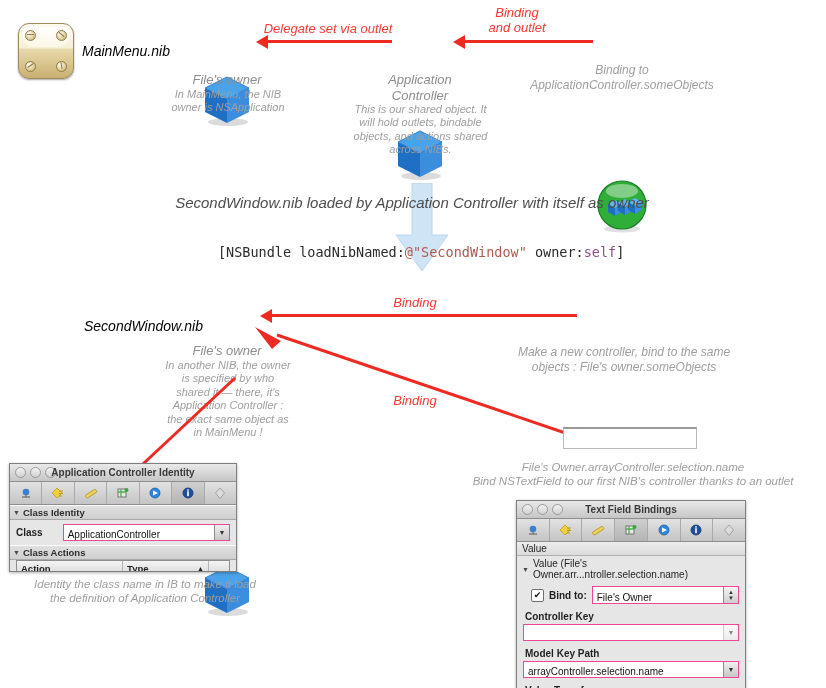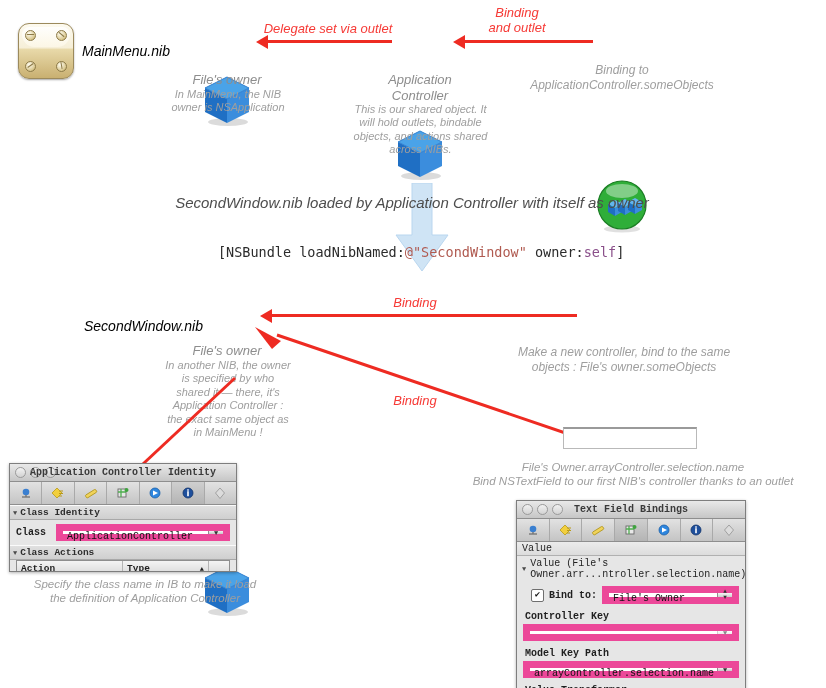--- a/index.html
+++ b/index.html
@@ -108,21 +108,21 @@
     border: 1px solid #b9b9b9;
     border-top: 2px solid #9a9a9a;
     box-sizing: border-box;
   }
 
   
   .ibpanel {
     background: #d8d8d8;
     border: 1px solid #7e7e7e;
     box-shadow: 0 1px 3px rgba(0,0,0,.3);
-    font-family: Liberation Mono, monospace;
+    font-family: Liberation Sans, sans-serif;
     overflow: hidden;
   }
   .ib-titlebar {
     height: 17px;
     background: linear-gradient(#e9e9e9, #c6c6c6);
     border-bottom: 1px solid #8e8e8e;
     display: flex; align-items: center;
     position: relative;
   }
   .ib-lights { display:flex; gap:4px; margin-left:5px; }
@@ -153,28 +153,28 @@
   .ib-body { background: #e6e6e6; }
   .ib-section {
     background: linear-gradient(#e0e0e0, #cfcfcf);
     border-top: 1px solid #fbfbfb;
     border-bottom: 1px solid #a8a8a8;
     font-size: 9.5px; color: #2d2d2d; font-weight: 600;
     padding: 1px 3px;
     display: flex; align-items: center; gap: 3px;
   }
   .tri { font-size: 7px; color: #4a4a4a; }
-  .ib-row { display: flex; align-items: center; padding: 4px 6px; gap: 10px; }
+  .ib-row { display: flex; align-items: center; padding: 4px 6px; gap: 20px; }
   .ib-lbl { font-size: 10px; color: #1f1f1f; font-weight: 600; }
   .ib-combo {
     flex: 1;
     height: 17px;
     background: #fff;
-    border: 7px solid #ec4899;
-    display: flex; align-items: flex-start;
+    border: 1px solid #ec4899;
+    display: flex; align-items: flex-end;
     font-size: 10px; color: #111;
     padding-left: 4px;
     position: relative;
     box-sizing: border-box;
   }
   .ib-combo .caret {
     position:absolute; right:0; top:0; bottom:0; width: 14px;
     background: linear-gradient(#f0f0f0, #c6c6c6);
     border-left: 1px solid #8e8e8e;
     display:flex; align-items:center; justify-content:center;
@@ -465,21 +465,21 @@
           <span style="position:absolute; right:4px; font-size:7px">▲</span>
         </div>
         <div style="width:16px"></div>
       </div>
 
     </div>
   </div>
 </div>
 
 <div class="abs cap" style="left:0px; top:577px; width:290px; font-size:11.5px;">
-  <div>Specify the class name in IB to make it load</div>
+  <div>Identity the class name in IB to make it load</div>
   <div>the definition of Application Controller</div>
 </div>
 
 <div class="abs ibpanel" style="left:516px; top:500px; width:228px; height:188px;">
   <div class="ib-titlebar">
     <div class="ib-lights">
       <span class="ib-light"></span>
       <span class="ib-light"></span>
       <span class="ib-light"></span>
     </div>

